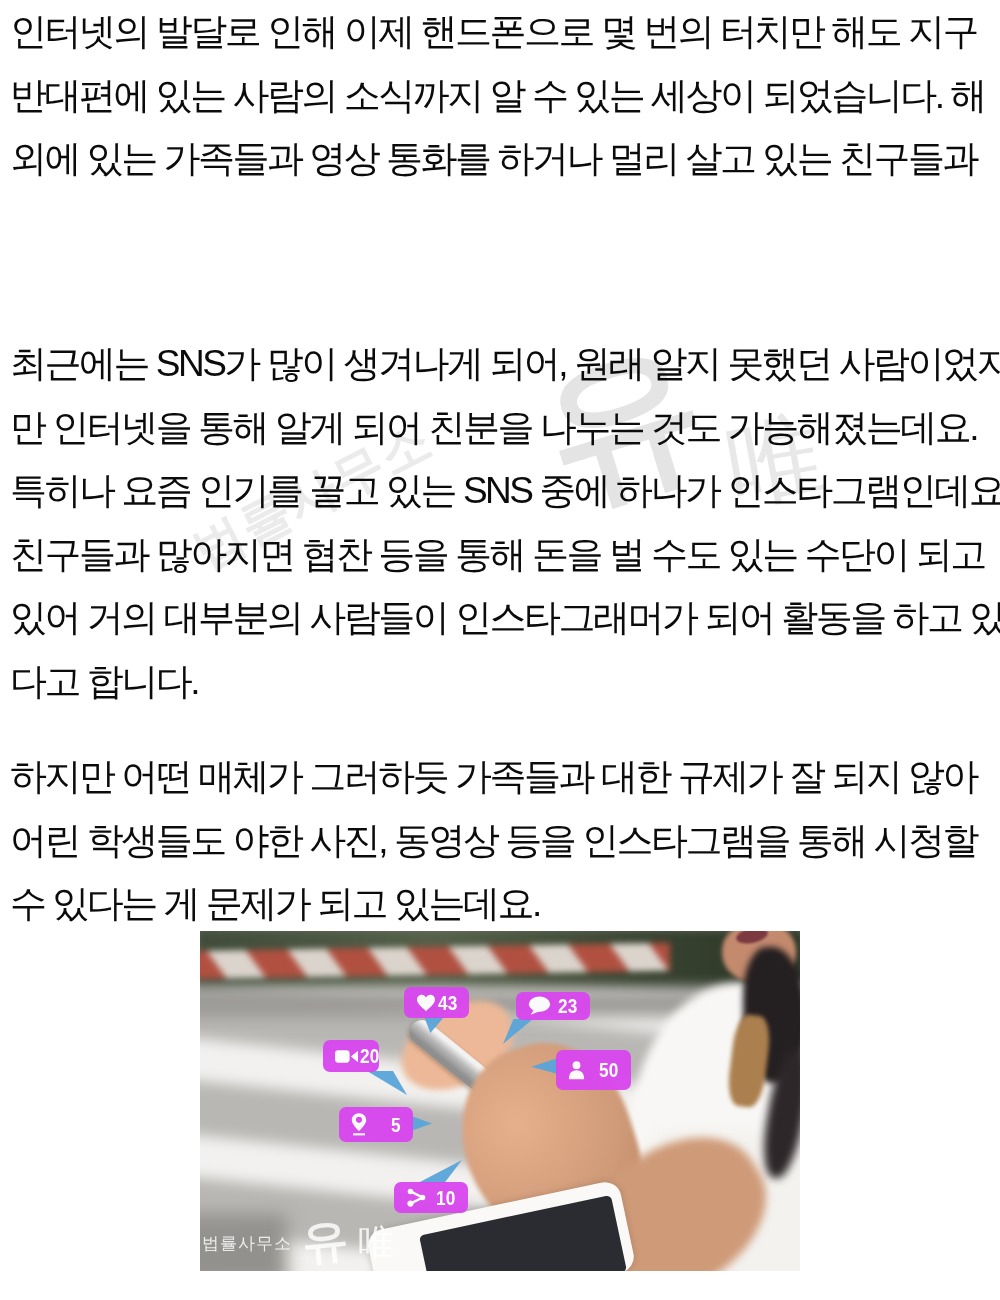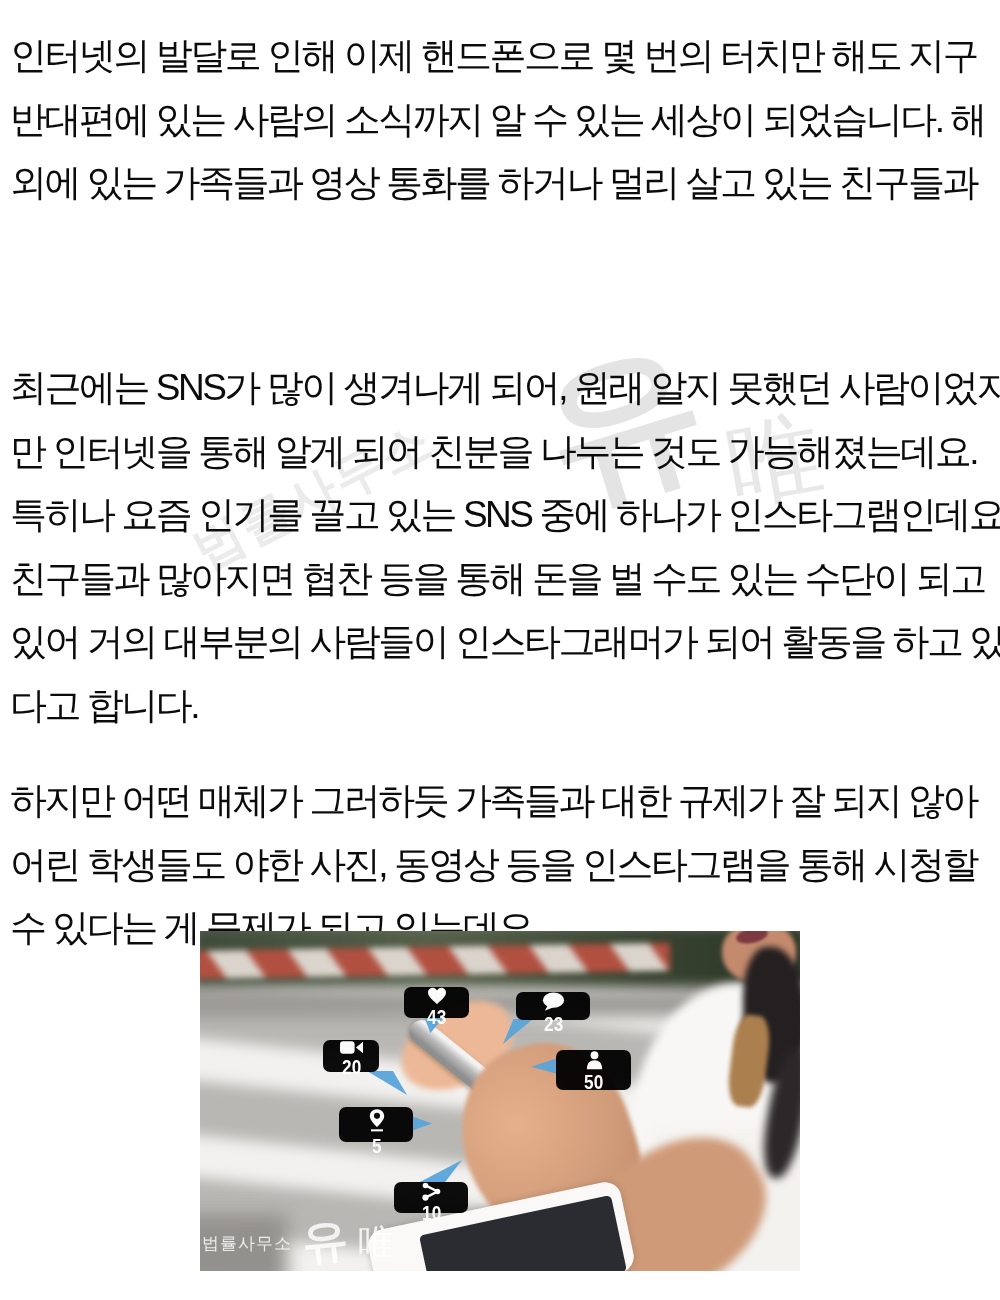--- a/index.html
+++ b/index.html
@@ -1,21 +1,21 @@
 <!DOCTYPE html>
 <html><head>
 <meta charset="utf-8">
 <style>
   * { margin:0; padding:0; box-sizing:border-box; }
   html,body { width:1000px; height:1300px; background:#ffffff; overflow:hidden;
     font-family:"Liberation Sans","DejaVu Sans",sans-serif; }
   .page { position:relative; width:1000px; height:1300px; background:#fff; }
 
   
-  .para { position:absolute; left:10px; width:985px; z-index:2;margin-top:24px; }
+  .para { position:absolute; left:10px; width:985px; z-index:2; }
   .line { white-space:nowrap; font-size:37px; line-height:63.5px; letter-spacing:-2.5px;
           color:#0b0b0b; font-weight:400; }
 
   
   .wm { position:absolute; z-index:1; color:#e6e6e6; user-select:none; }
   .wm-diag  { left:183px; top:462px; font-size:50px; font-weight:700; transform:rotate(-27deg); letter-spacing:2px; color:#ebebeb; }
   .wm-yu    { left:545px; top:318px; font-size:158px; font-weight:700; transform:rotate(-17deg); color:#e4e4e4; }
   .wm-hanja { left:728px; top:398px; font-size:94px;  font-weight:400; transform:rotate(-10deg); color:#e8e8e8; }
 
   
@@ -60,21 +60,21 @@
       border-radius:50%; filter:blur(2px); transform:rotate(28deg); }
   .ph-arm { left:362px; top:222px; width:210px; height:140px; background:#cf9a78;
       border-radius:45%; filter:blur(4px); transform:rotate(-33deg); }
   .ph-phonebot { left:172px; top:274px; width:258px; height:92px; background:#faf9f7;
       border-radius:16px; transform:rotate(-12deg); box-shadow:0 0 6px rgba(90,80,70,.3); }
   .ph-screen { left:52px; top:14px; width:196px; height:78px; background:#2a2c31; border-radius:5px; }
   .ph-cornerblur { left:-25px; top:283px; width:112px; height:72px; background:#93918d; filter:blur(9px); }
 
   
   .badge { position:absolute; display:flex; align-items:center; justify-content:space-between;
-      padding:0 11px 0 12px; background:#000000; border-radius:7px; opacity:.95; z-index:5;flex-direction:column; }
+      padding:0 11px 0 12px; background:#d946ef; border-radius:7px; opacity:.95; z-index:5; }
   .badge .b-num { color:#fff; font-weight:700; font-size:21px; letter-spacing:0; 
       font-family:"Liberation Sans",sans-serif; transform:scaleX(.82); transform-origin:center; }
   .badge svg { display:block; }
   .tail { position:absolute; background:#58a4d9; opacity:.95; z-index:4; }
 
   
   .ph-wm { left:2px; top:288px; z-index:6; display:flex; align-items:flex-end; gap:10px;
       color:rgba(255,255,255,.82); }
   .ph-wm .t1 { font-size:17px; letter-spacing:1px; padding-bottom:8px; }
   .ph-wm .t2 { font-size:46px; font-weight:700; transform:rotate(-6deg); line-height:44px; }

